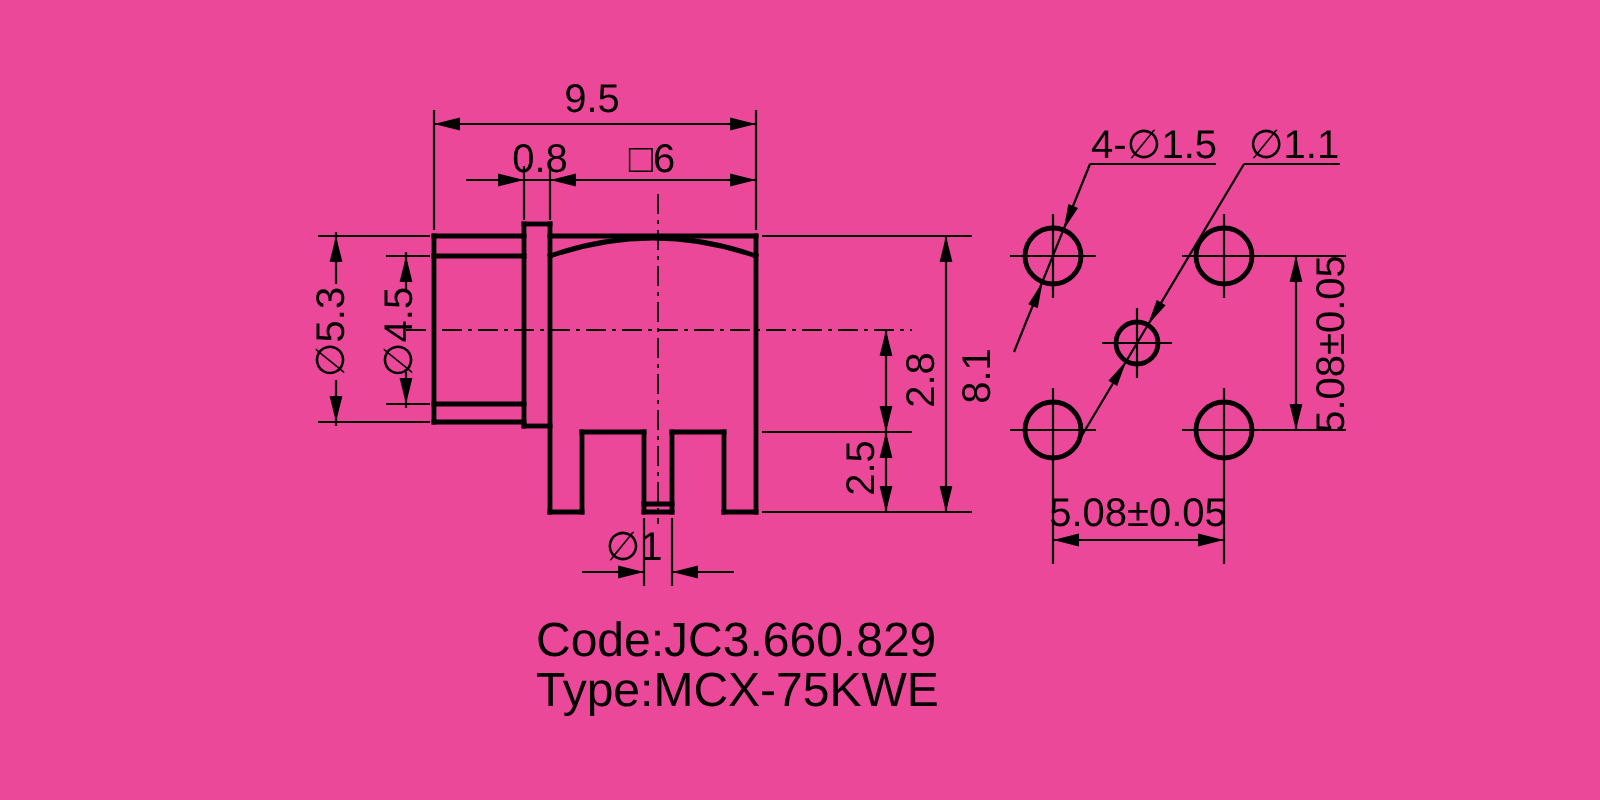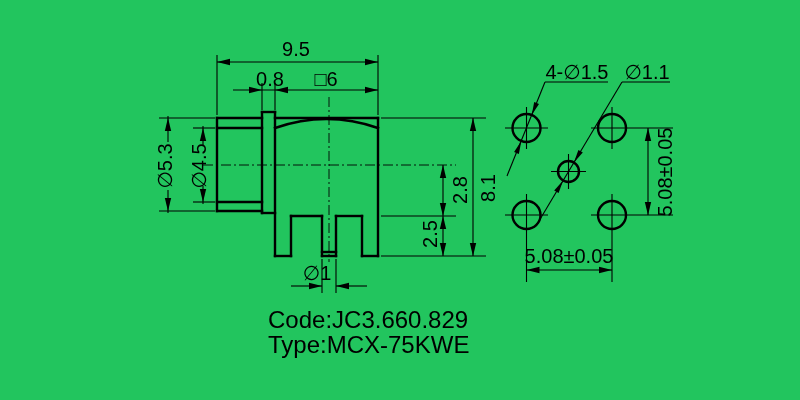--- a/index.html
+++ b/index.html
@@ -1,16 +1,16 @@
 <!DOCTYPE html>
 <html><head>
 <meta charset="utf-8">
 <style>
   html,body{margin:0;padding:0;background:#ffffff;}
-  .page{width:800px;height:400px;background:#22c55e;position:relative;overflow:hidden;}
+  .page{width:800px;height:400px;background:#ec4899;position:relative;overflow:hidden;}
   svg{display:block;}
   text{font-family:"Liberation Sans","DejaVu Sans",sans-serif;fill:#000;}
   .dim-text{font-size:20px;}
   .title-text{font-size:24px;}
   .outline{stroke:#000;stroke-width:2.4;fill:none;stroke-linecap:square;}
   .thin{stroke:#000;stroke-width:1.1;fill:none;}
   .center{stroke:#000;stroke-width:0.9;fill:none;stroke-dasharray:10 3 2 3;}
   .arrow{fill:#000;stroke:none;}
   .hole{stroke:#000;stroke-width:2.4;fill:none;}
 </style>

